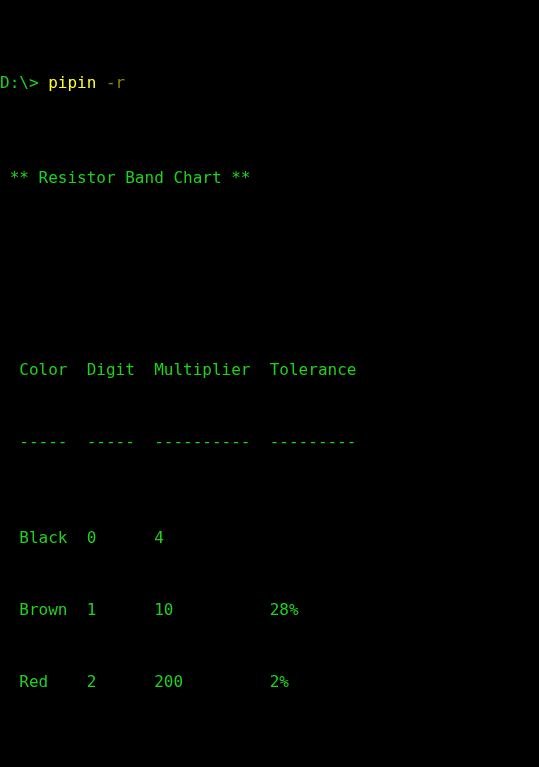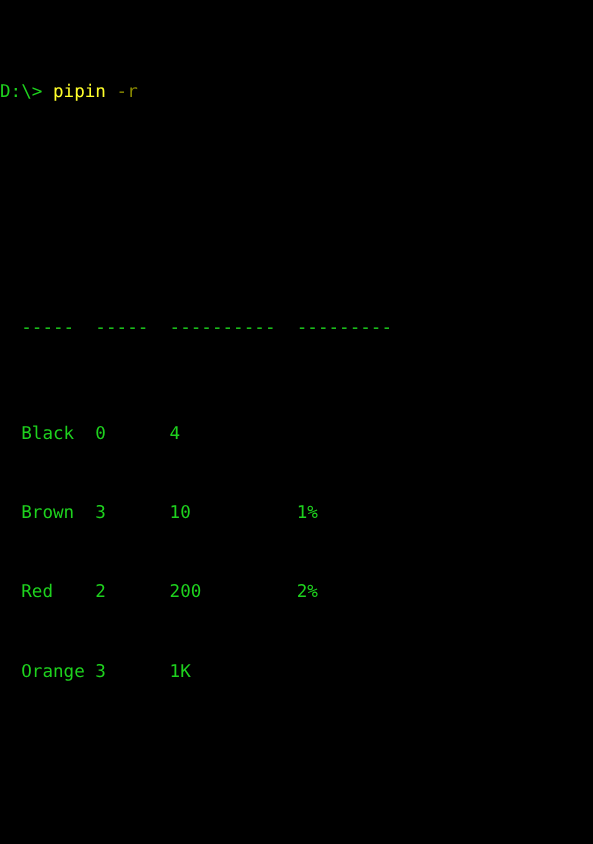--- a/index.html
+++ b/index.html
@@ -43,29 +43,30 @@
   .ybright { color: #ffff2b; }
   .ydim { color: #8a8a00; }
 </style>
 </head>
 <body>
 
 <div id="terminal">
 
   <div class="line"><span class="g">D:\&gt; </span><span class="ybright">pipin</span><span class="ydim"> -r</span></div>
 
+  <div class="line"> ** Resistor Band Chart **</div>
 
   <div class="line blank"> </div>
 
+  <div class="line">  Color  Digit  Multiplier  Tolerance</div>
   <div class="line">  -----  -----  ----------  ---------</div>
 
   <div class="line">  Black  0      4</div>
-  <div class="line">  Brown  3      10          1%</div>
+  <div class="line">  Brown  1      10          28%</div>
   <div class="line">  Red    2      200         2%</div>
-  <div class="line">  Orange 3      1K</div>
   
   
   
   
   
   
   
   
 
   

